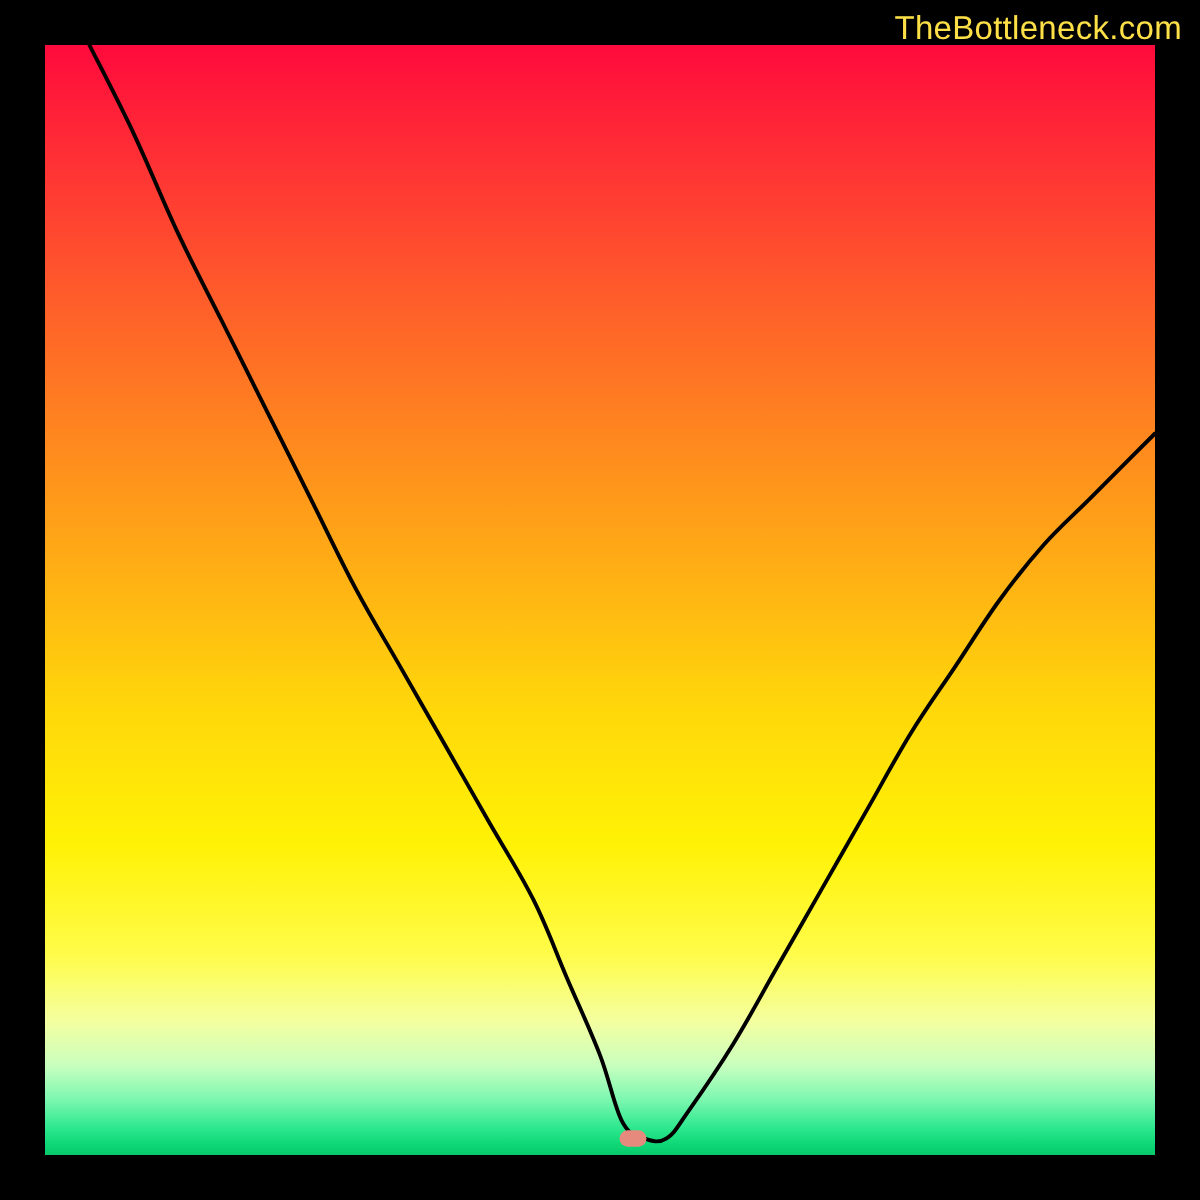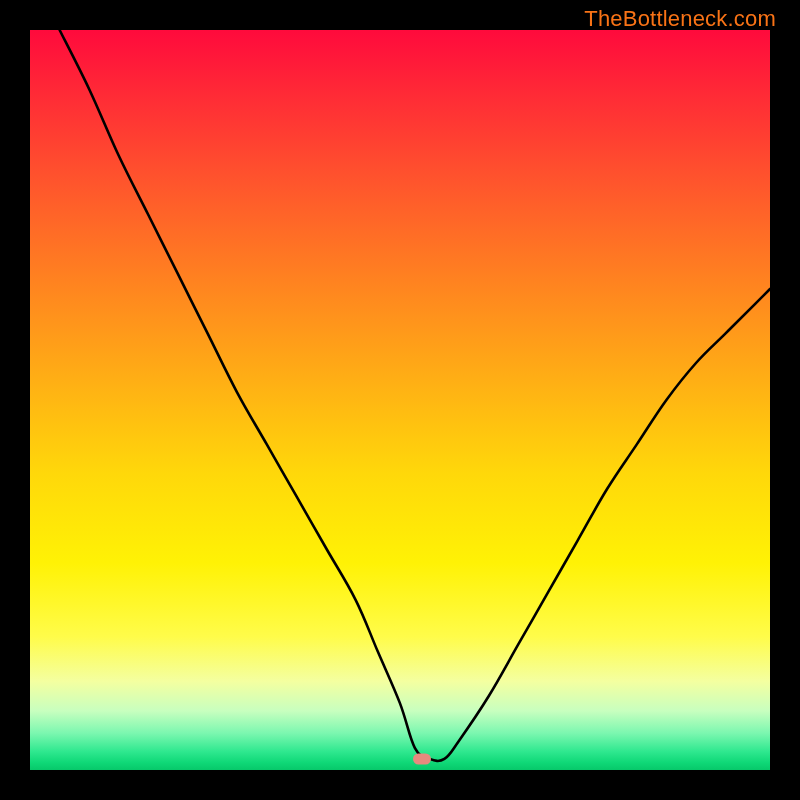--- a/index.html
+++ b/index.html
@@ -52,22 +52,22 @@
     position: absolute;
     width: 18px;
     height: 11px;
     border-radius: 6px;
     background: #e68a7e;
     transform: translate(-50%, -50%);
   }
   .watermark {
     position: absolute;
     top: 6px;
-    right: 24px;
-    color: #f97316;
+    right: 12px;
+    color: #fde047;
     font-size: 22px;
     letter-spacing: 0.2px;
     font-weight: 500;
   }
 </style>
 </head>
 <body>
 
 <div class="frame">
 

